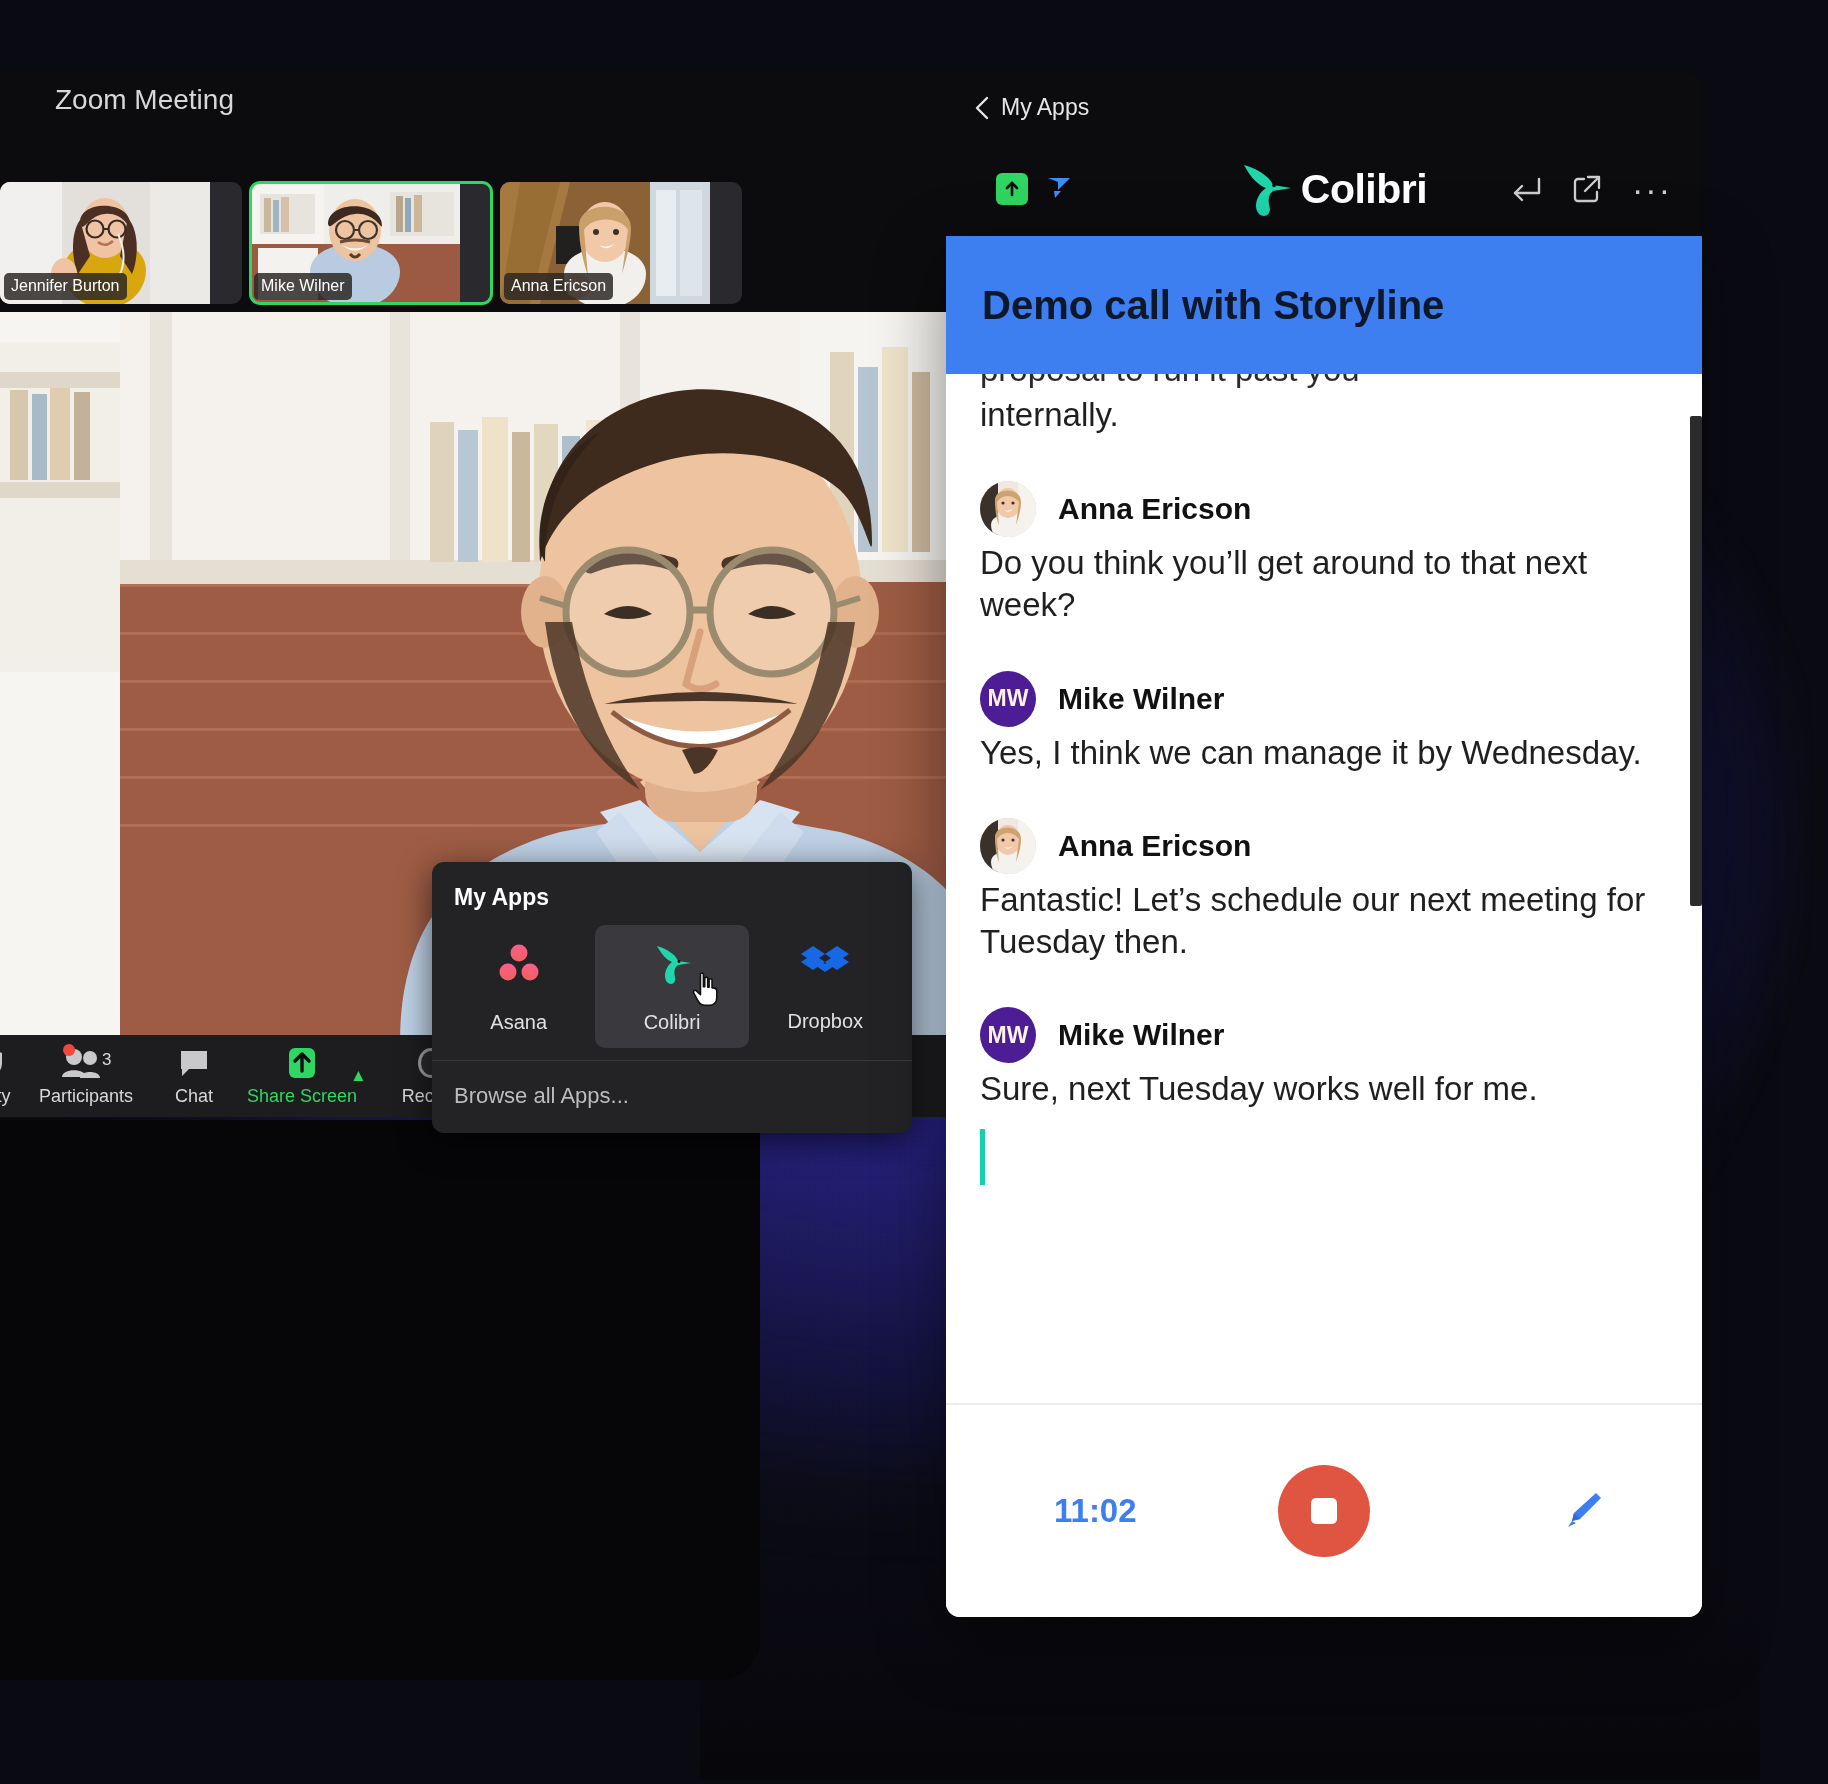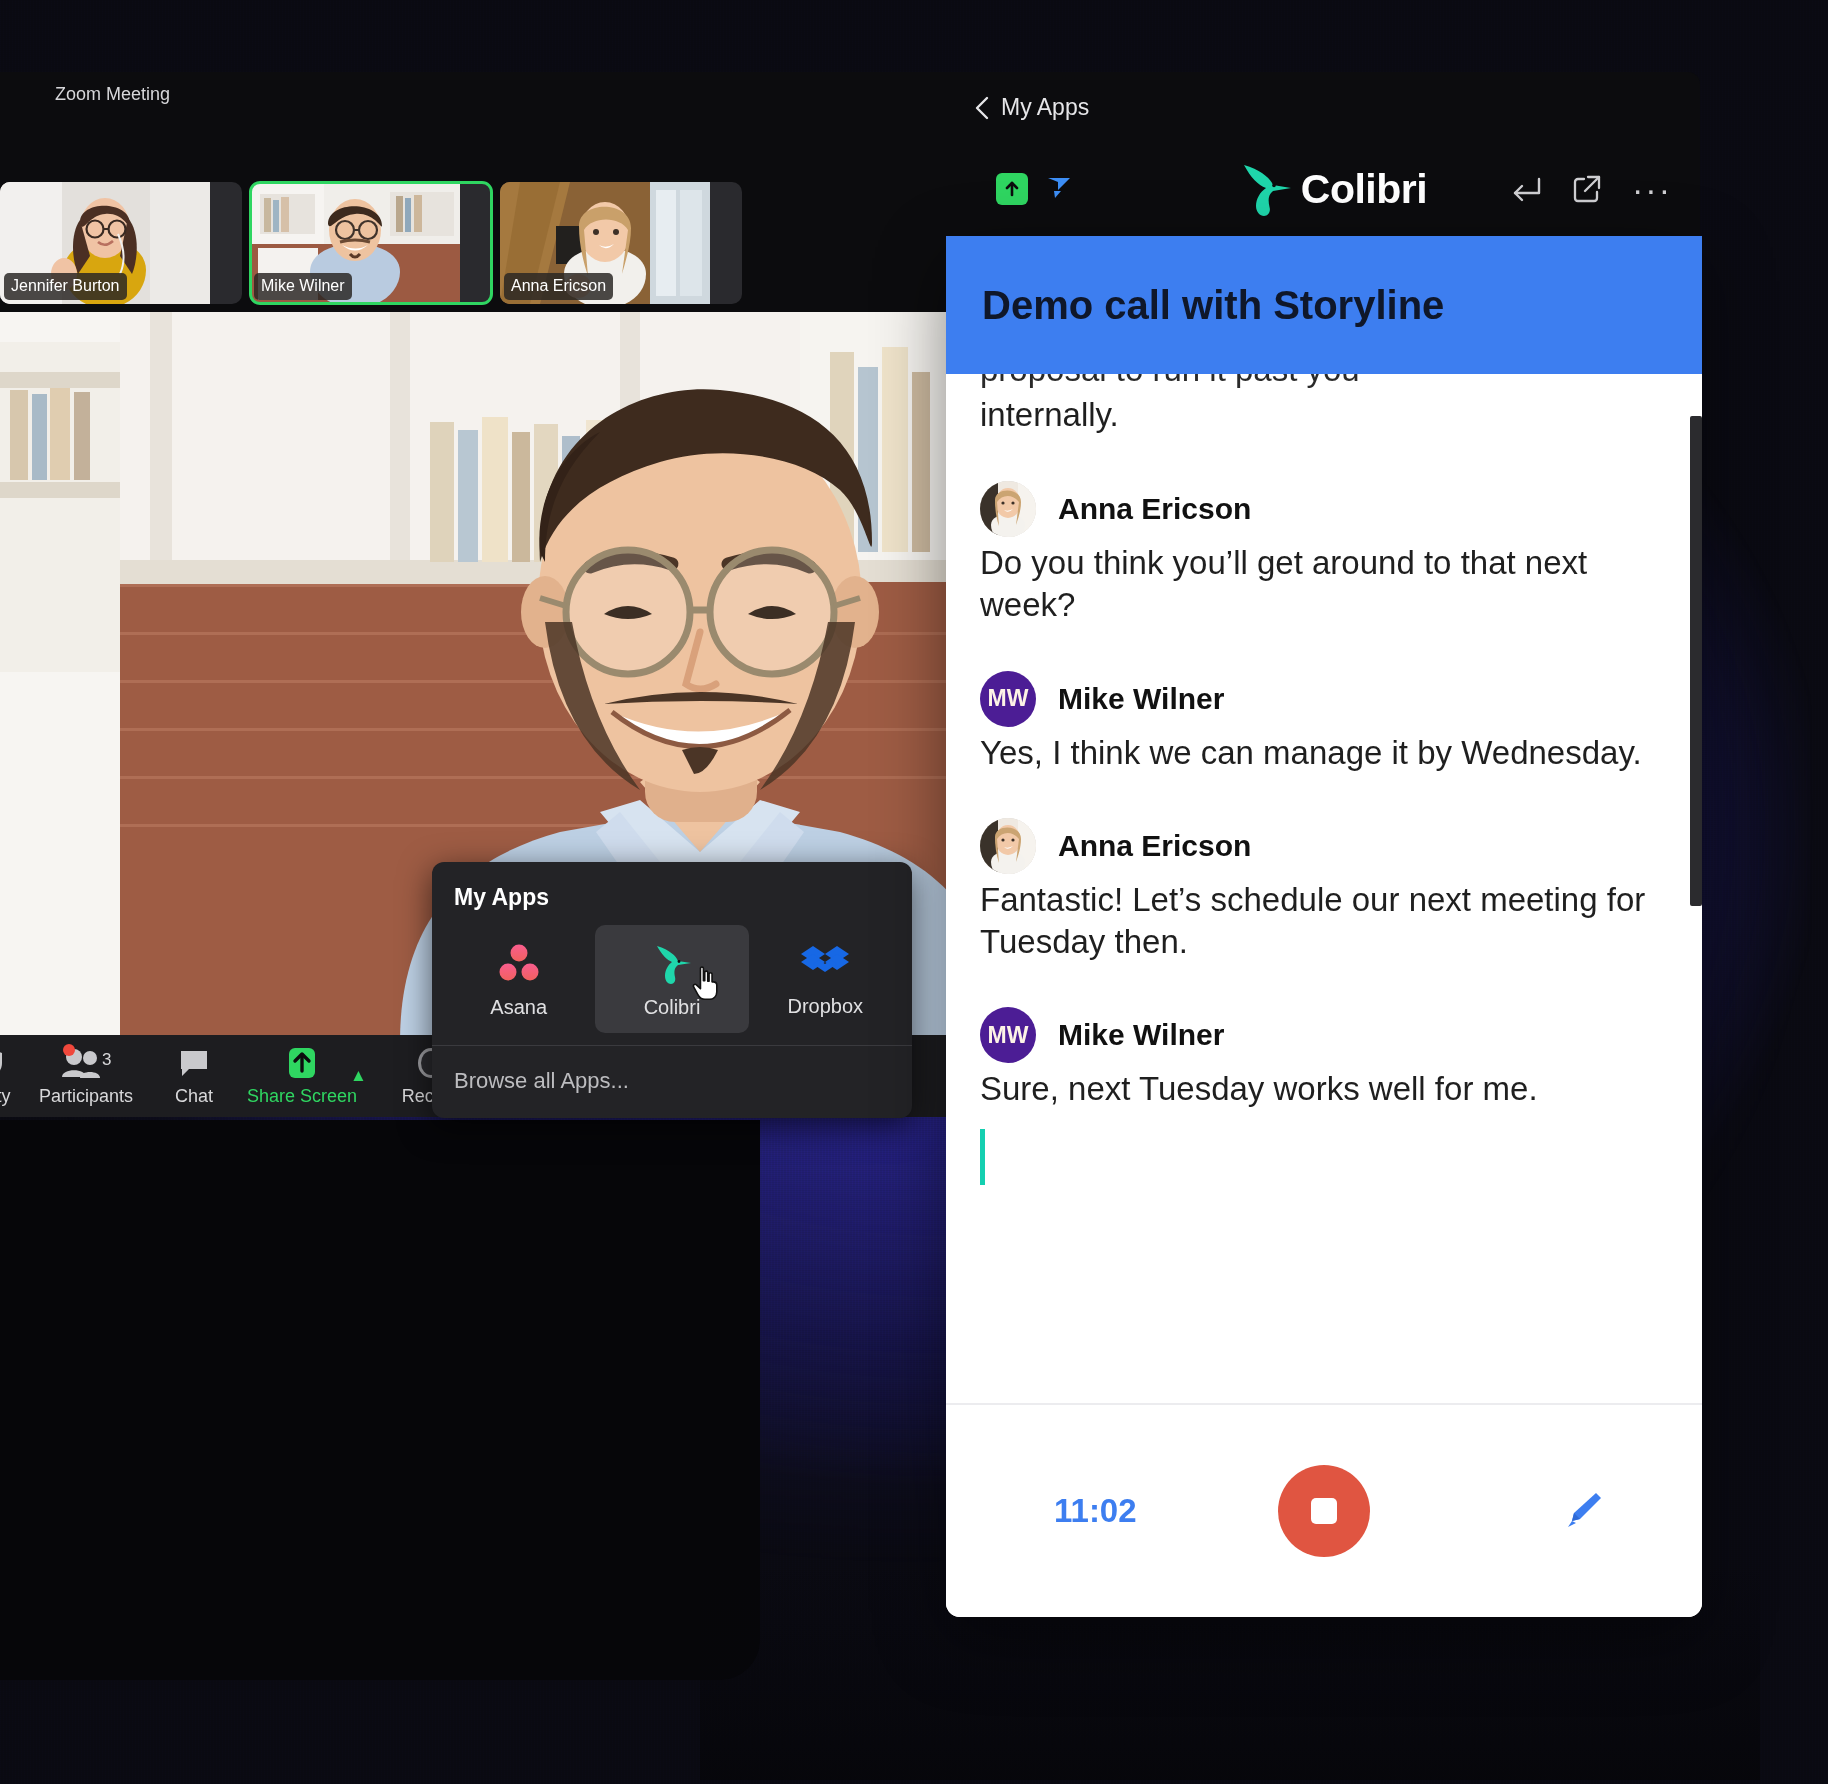--- a/index.html
+++ b/index.html
@@ -59,21 +59,21 @@
   }
   .zoom-titlebar {
     position: relative;
     height: 52px;
     background: #0c0c0e;
   }
   .zoom-title-text {
     position: absolute;
     left: 75px; top: 12px;
     color: #d7d7da;
-    font-size: 18px;
+    font-size: 28px;
   }
   .gallery-view-btn {
     position: absolute;
     right: 92px; top: 7px;
     background: #313135;
     color: #e8e8ea;
     font-size: 21px;
     padding: 8px 14px;
     border-radius: 8px;
     border: none;
@@ -179,21 +179,21 @@
     overflow: hidden;
     box-shadow: 0 8px 32px rgba(0,0,0,.6);
     z-index: 20;
   }
   .popup-title { color: #fff; font-size: 23px; font-weight: bold; padding: 22px 0 0 22px; }
   .popup-apps { display: flex; padding: 14px 10px 12px 10px; }
   .app-cell {
     flex: 1;
     display: flex; flex-direction: column;
     align-items: center; justify-content: center;
-    gap: 9px;
+    gap: 24px;
     padding: 16px 0 14px 0;
     border-radius: 10px;
     cursor: pointer;
     position: relative;
   }
   .app-cell.selected { background: #3a3a3e; }
   .app-label { color: #e0e0e2; font-size: 20px; }
   .popup-divider { height: 1px; background: #3a3a3e; }
   .browse-all { color: #bcbcbf; font-size: 22px; padding: 22px 0 24px 22px; cursor: pointer; }
   .cursor-hand { position: absolute; left: 62%; top: 38%; width: 30px; height: 34px; pointer-events:none; }

